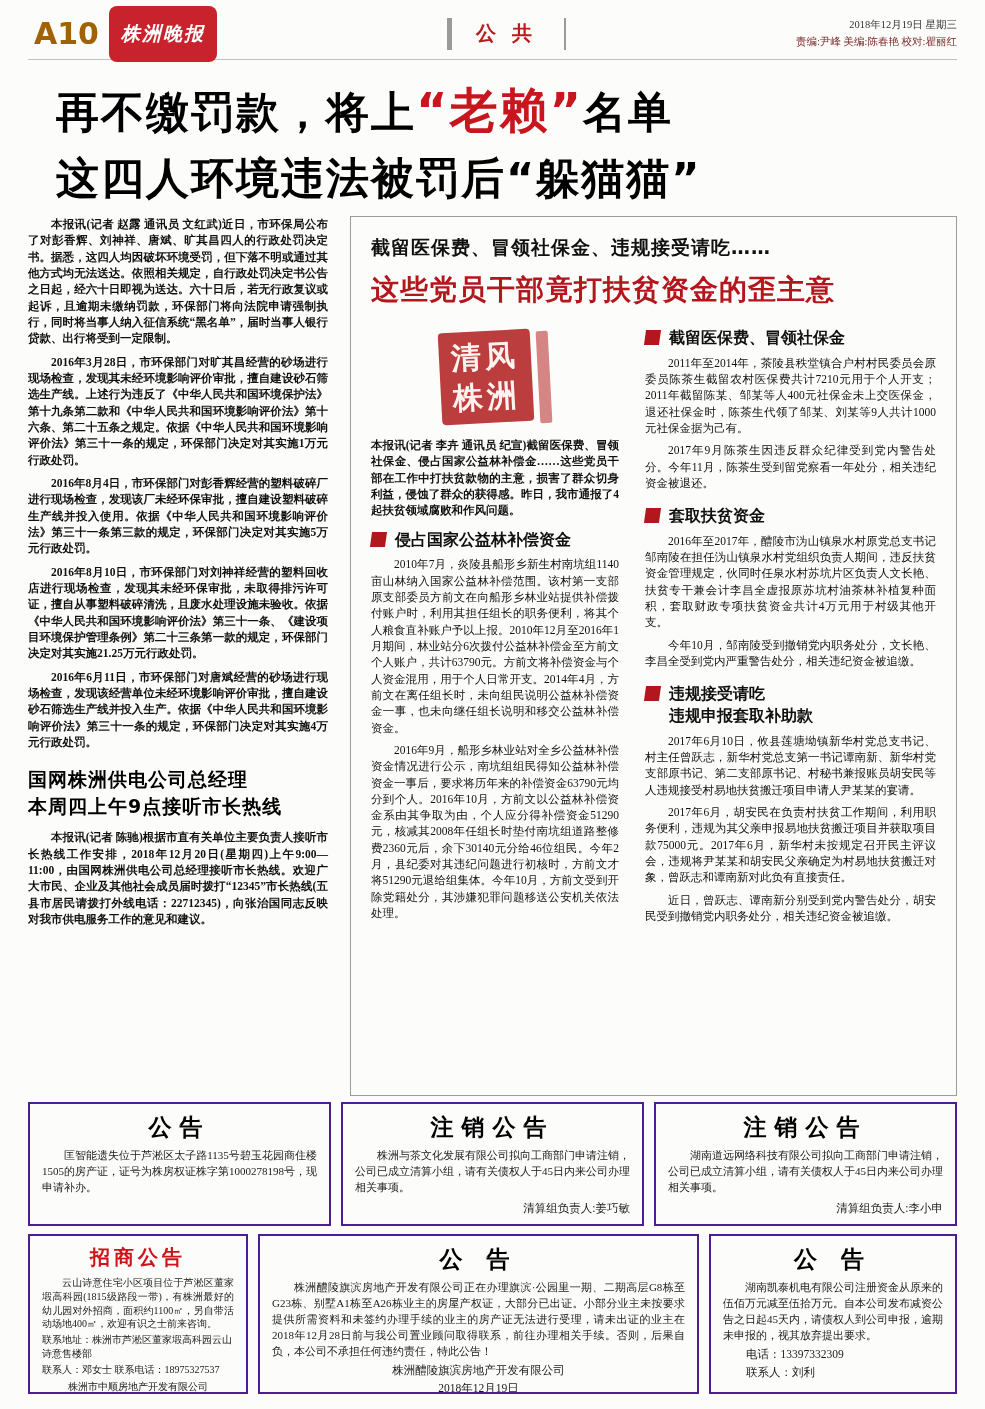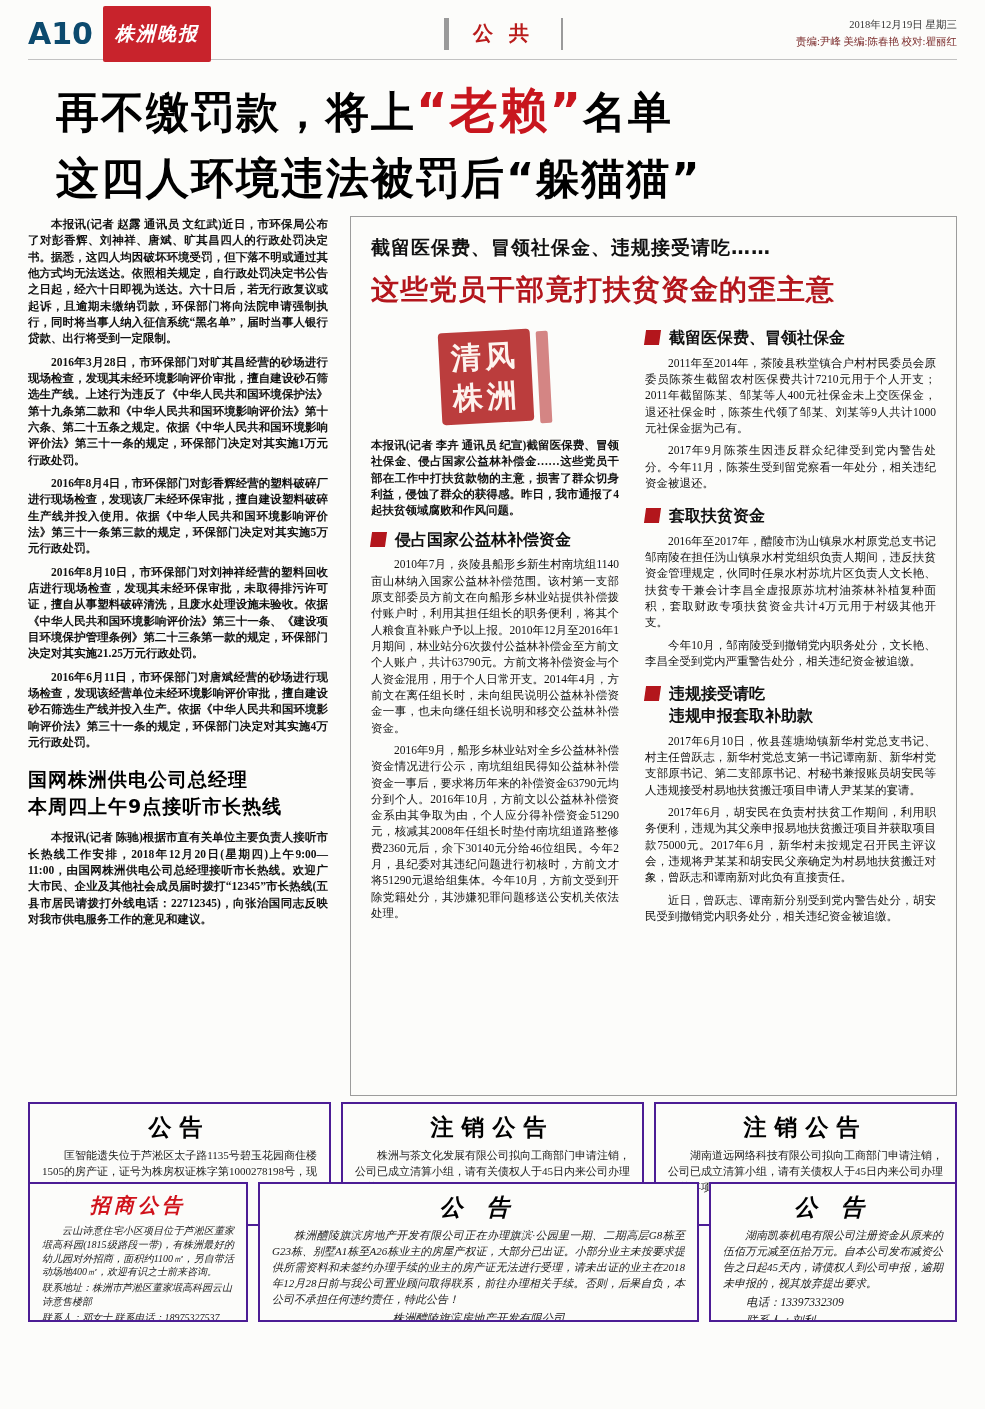--- a/index.html
+++ b/index.html
@@ -9,25 +9,25 @@
     background:#fcfcfa; color:#1a1a1a; overflow:hidden;
     font-family:"Liberation Serif", serif;
   }
   
   .masthead{
     position:absolute; top:8px; left:28px; right:28px; height:52px;
     border-bottom:1px solid #c2c2c2;
     display:flex; align-items:center; justify-content:space-between;
   }
   .mast-left{ display:flex; align-items:center; gap:10px; }
-  .page-no{ font-family:"DejaVu Sans",sans-serif; font-size:30px; font-weight:bold; color:#0c4a6e; }
+  .page-no{ font-family:"DejaVu Sans",sans-serif; font-size:30px; font-weight:bold; color:#a16207;margin-left:6px; }
   .logo{
     background:#c8232c; color:#fff; font-family:"DejaVu Sans",sans-serif;
     font-weight:bold; font-style:italic; font-size:19px; letter-spacing:2px;
-    padding:15px 12px; border-radius:2px;
+    padding:15px 12px; border-radius:8px;
   }
   .mast-center{ display:flex; align-items:center; gap:16px; }
   .vbar{ width:5px; height:32px; background:#9a9a9a; }
   .vbar.thin{ width:2px; }
   .section-title{
     color:#b91c1c; font-family:"DejaVu Sans",sans-serif; font-weight:bold;
     font-size:20px; letter-spacing:16px; padding-left:8px;
   }
   .mast-right{ text-align:right; font-size:10.5px; color:#333; line-height:1.6; }
   .mast-right .credits{ color:#7a2a2a; }
@@ -82,21 +82,21 @@
   .redsq{ width:15px; height:15px; background:#b3161c; transform:skewX(-8deg); flex:none; margin-top:3px; }
   .sect-title{
     font-family:"DejaVu Sans",sans-serif; font-weight:bold; font-size:16px;
     line-height:1.35; color:#111;
   }
   .sect-title span{ display:block; }
   .sect p{ margin-bottom:6px; }
   
   .notices-row{ position:absolute; left:28px; right:28px; display:flex; gap:10px; }
   .row1{ top:1102px; height:124px; }
-  .row2{ top:1182px; height:140px;font-style:italic; }
+  .row2{ top:1234px; height:160px; }
   .notice{ border:2px solid #4c1d95; padding:6px 12px; overflow:hidden; background:#fcfcfa; flex:1; }
   .n-title{
     text-align:center; font-family:"DejaVu Sans",sans-serif; font-weight:900;
     font-size:23px; letter-spacing:8px; margin:2px 0 5px; color:#000;
   }
   .n-title.red{ color:#d0121b; font-size:20px; letter-spacing:4px; }
   .n-body{ font-size:11px; line-height:1.45; text-align:justify; text-indent:2em; }
   .n-sig{ text-align:right; font-size:11.5px; margin-top:5px; }
   .n-center{ text-align:center; font-size:11.5px; margin-top:3px; }
   .n-line{ font-size:10px; line-height:1.4; margin-top:2px; }

